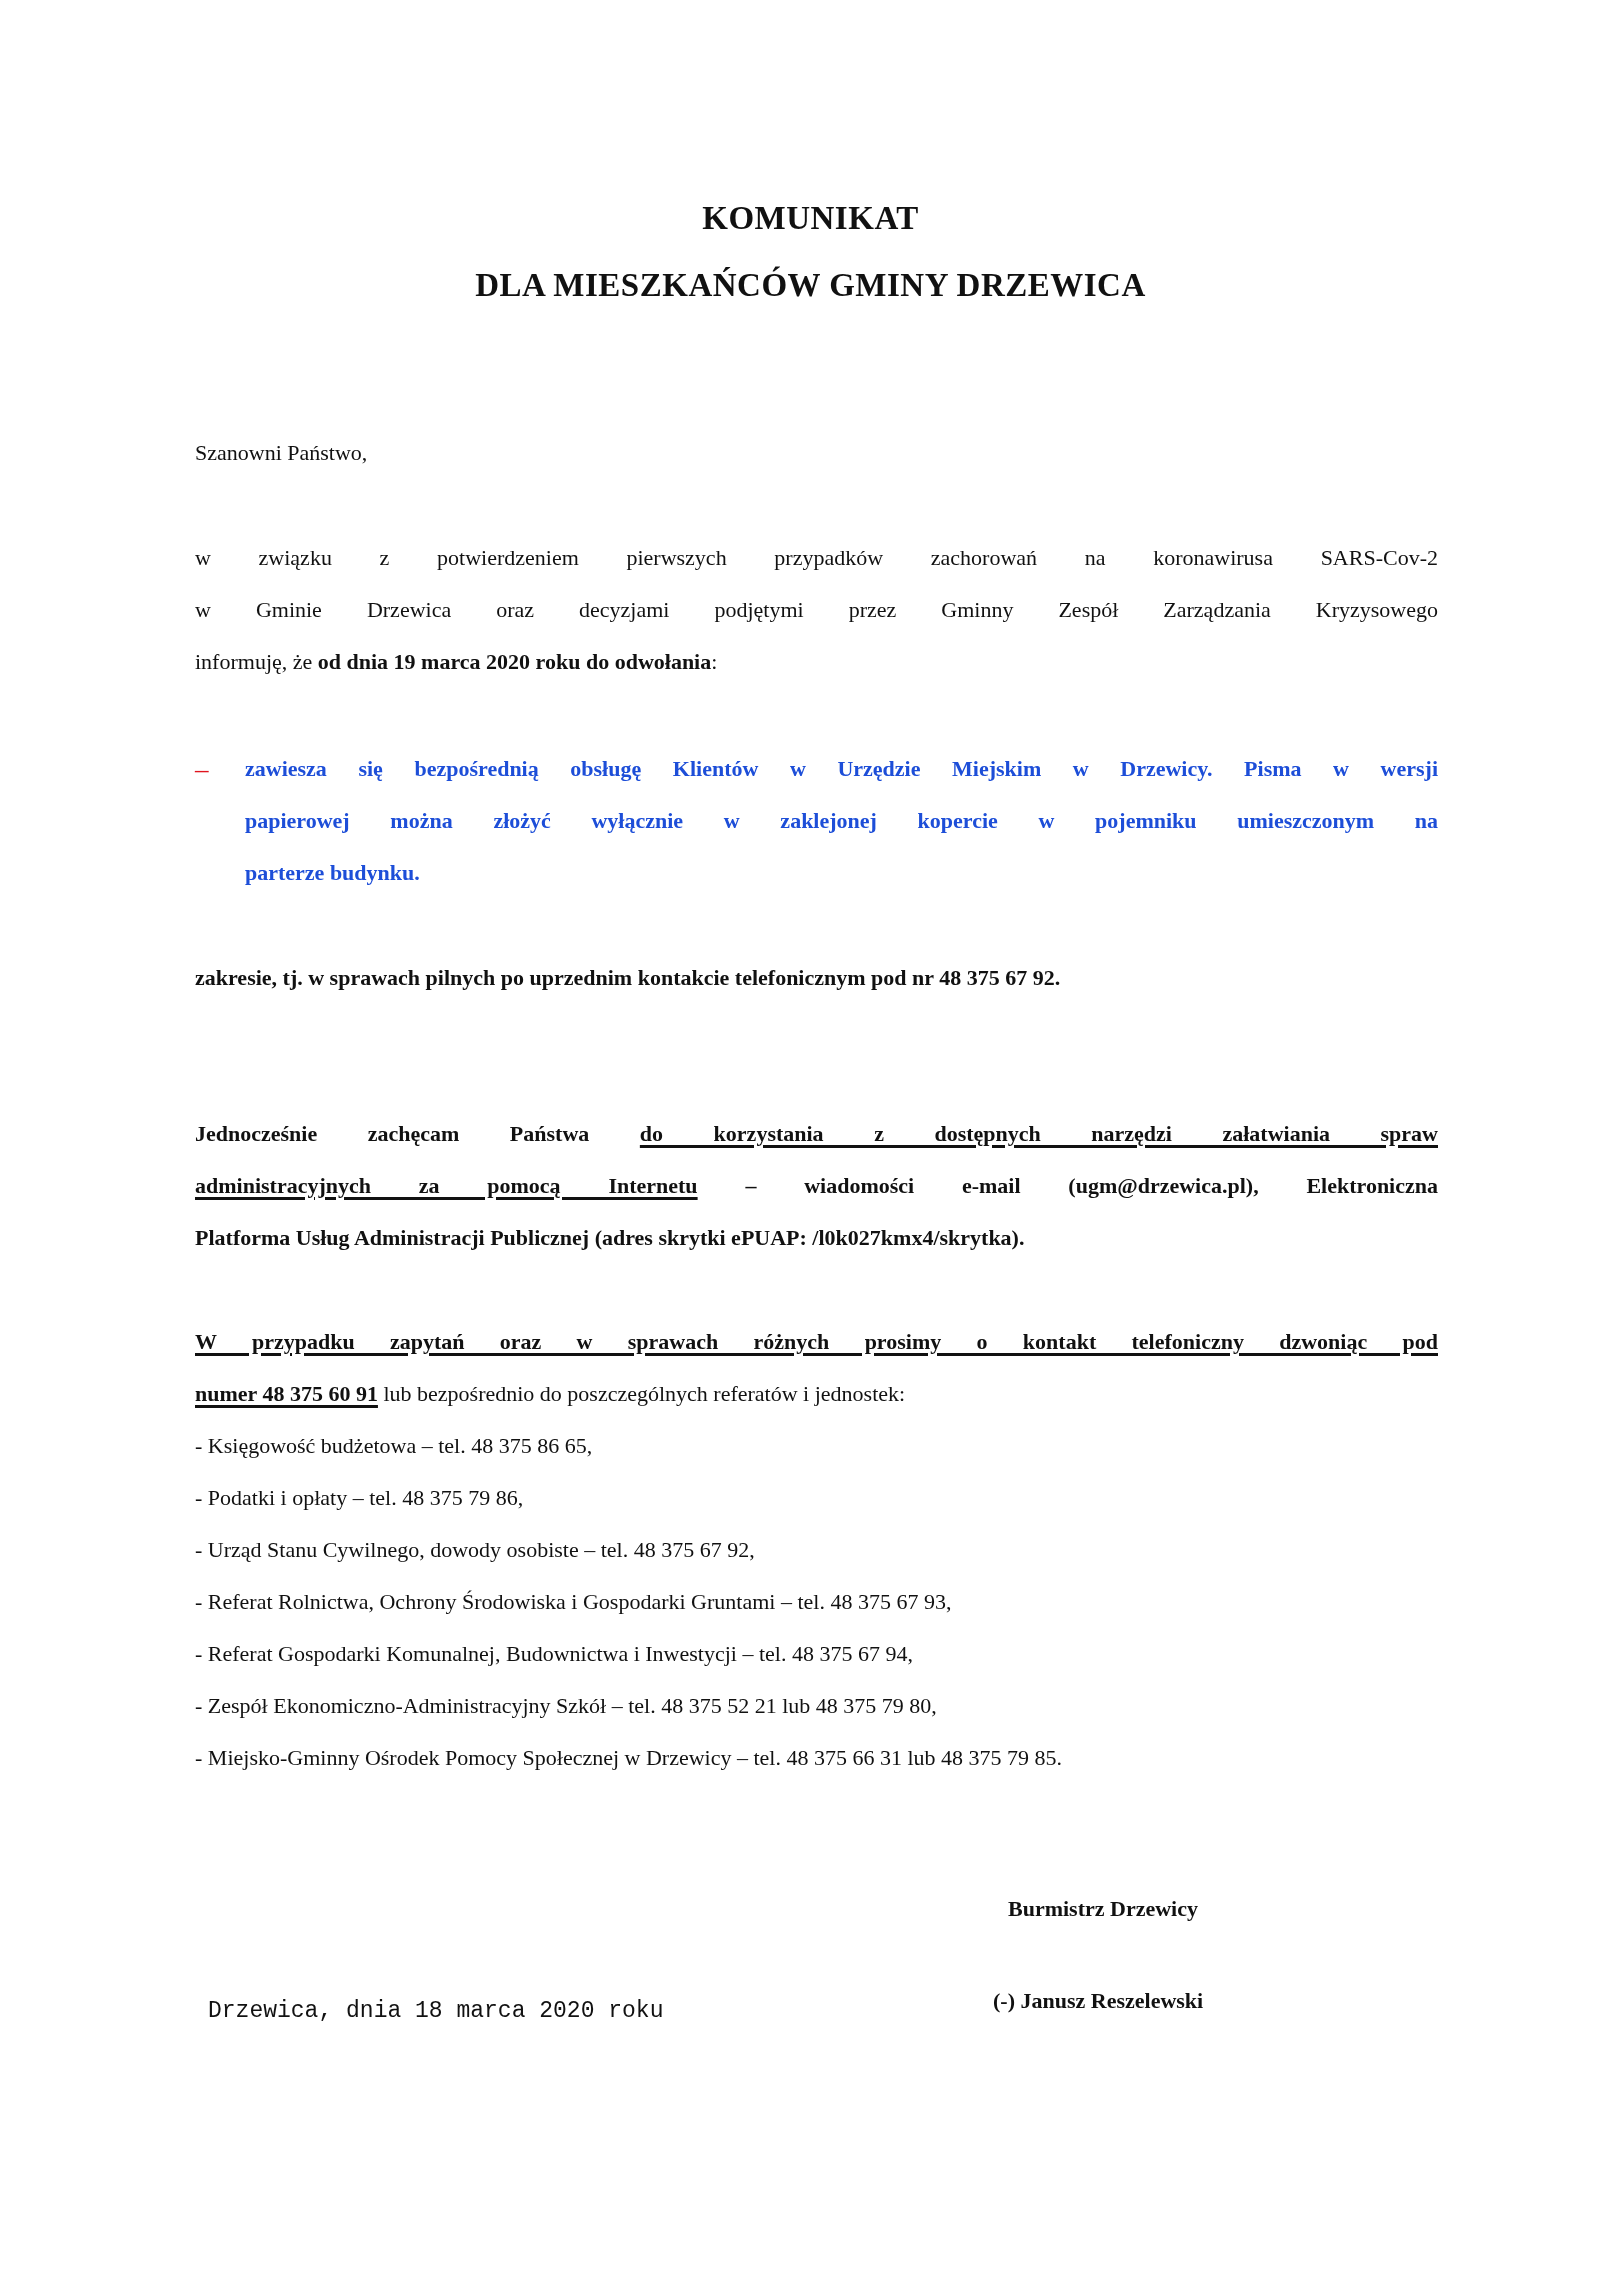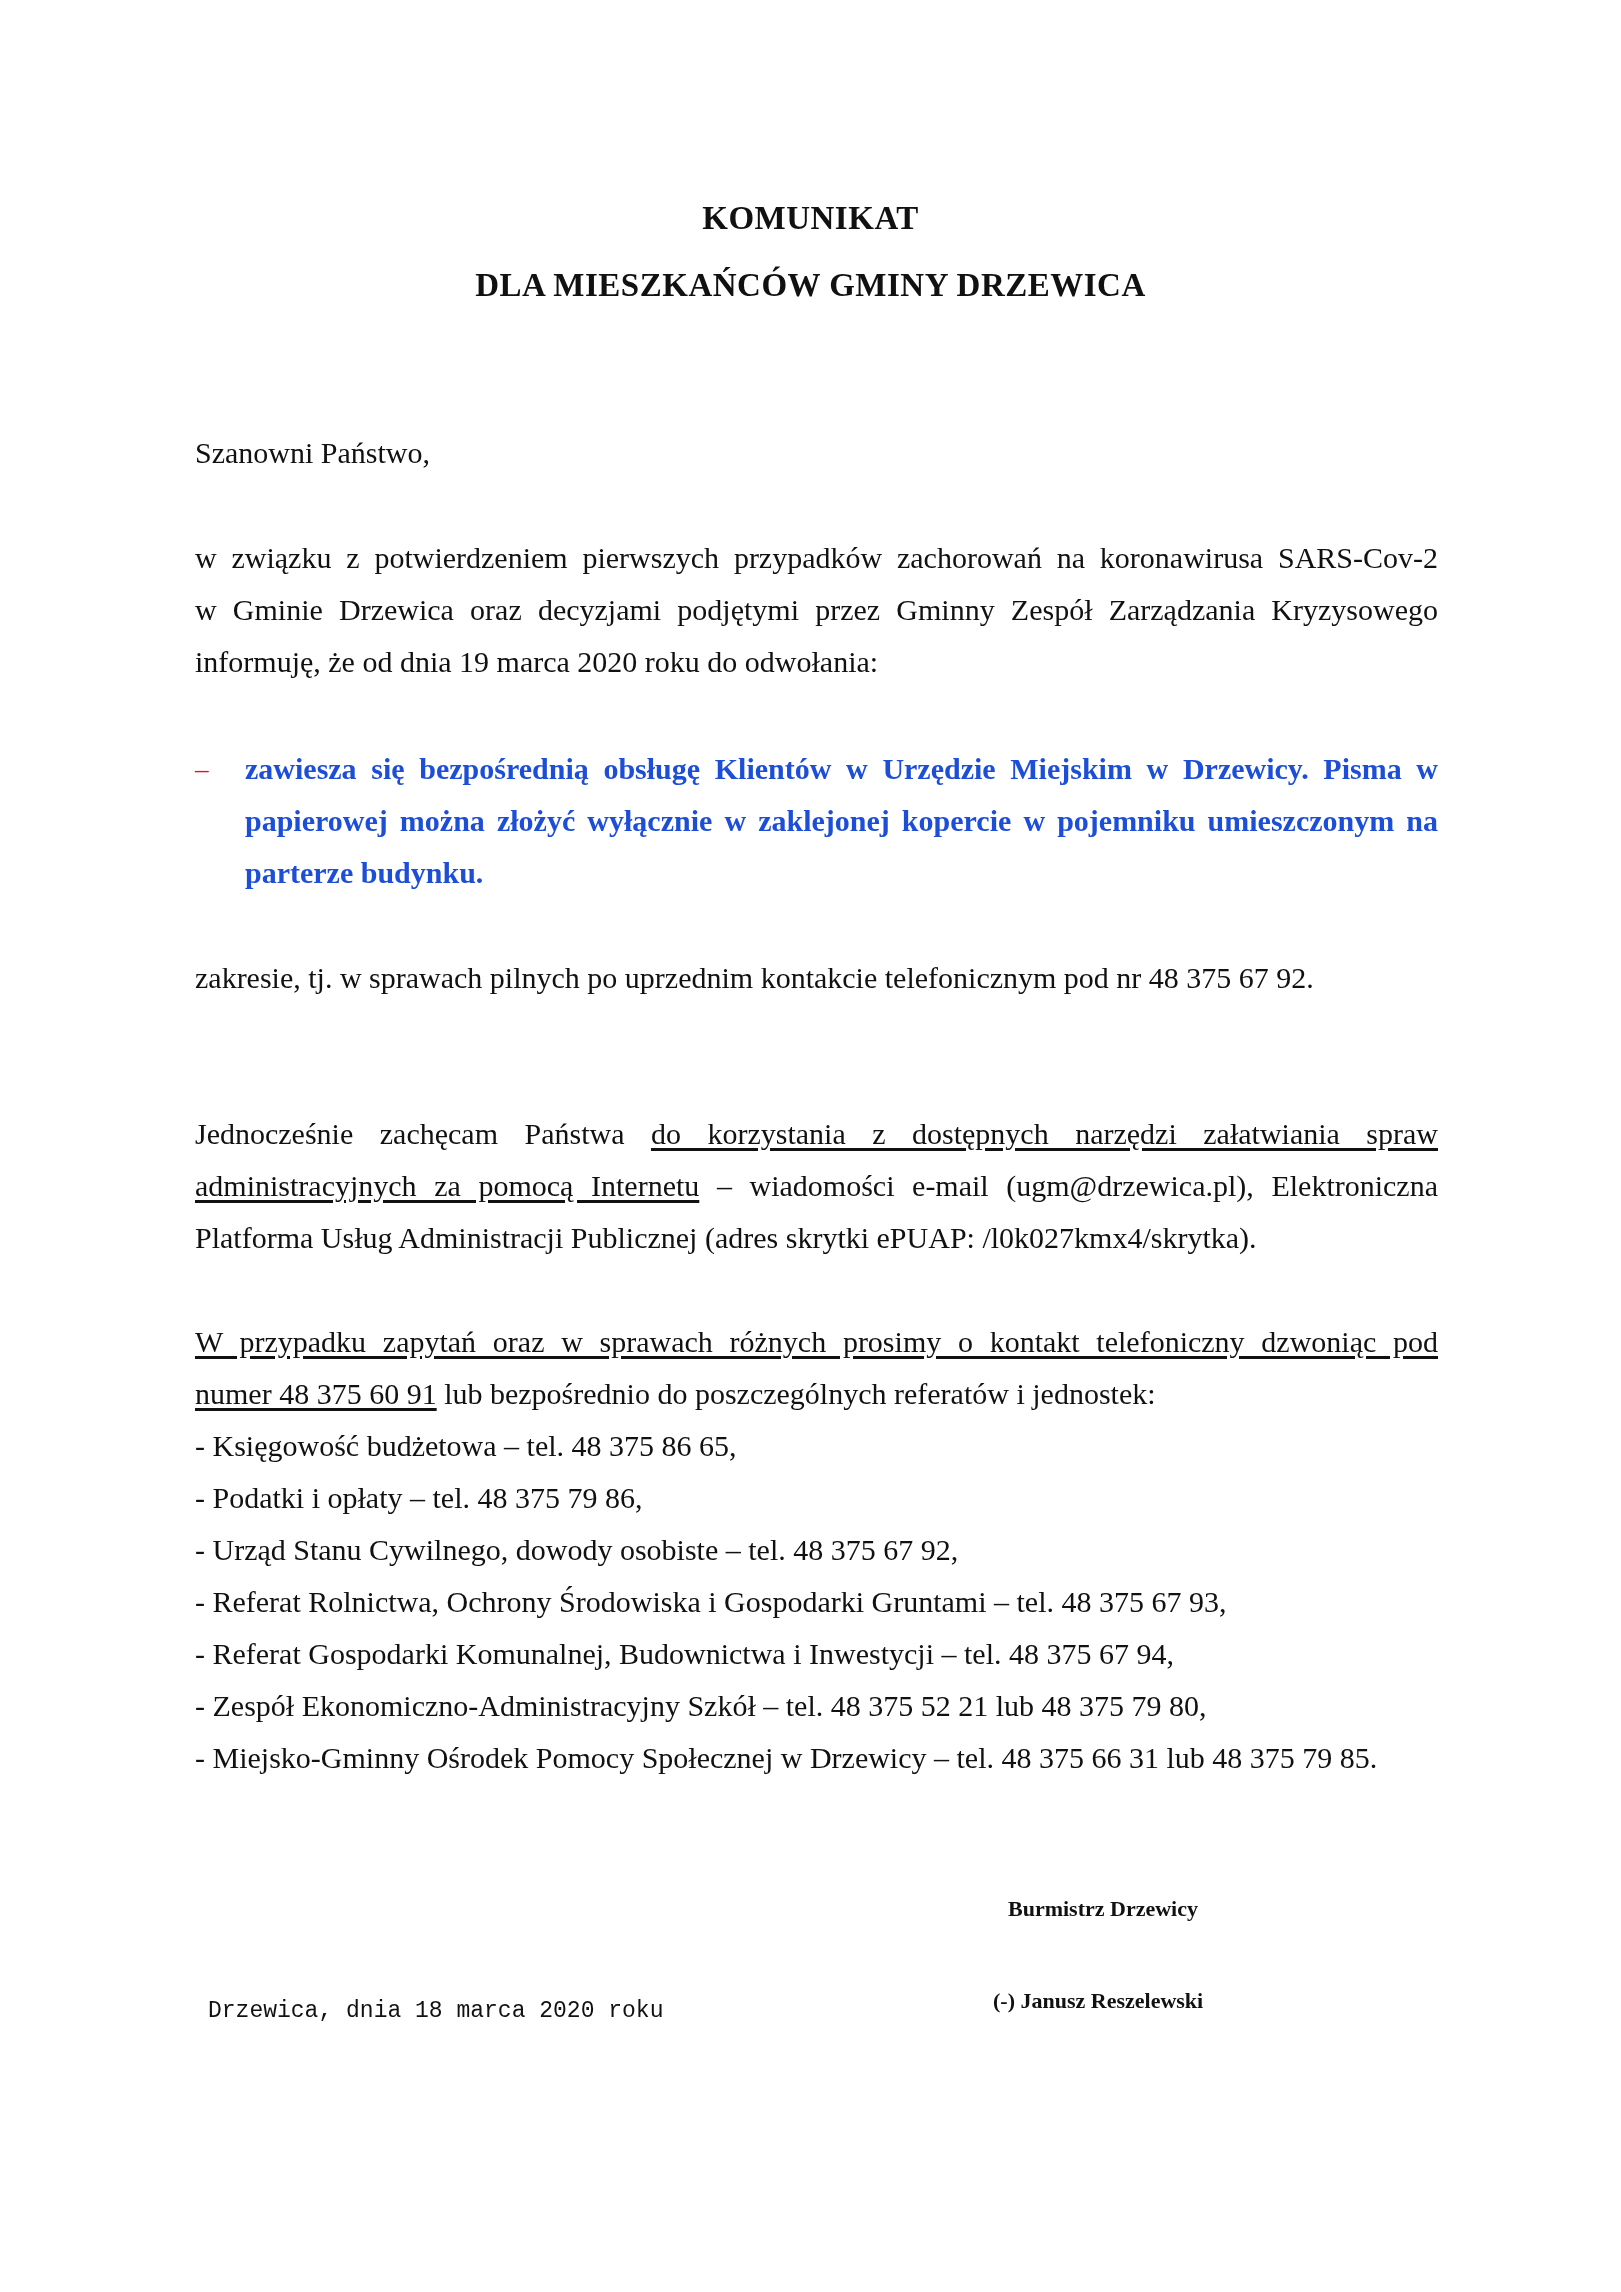--- a/index.html
+++ b/index.html
@@ -2,25 +2,25 @@
 <html><head>
 <meta charset="utf-8">
 <style>
   html, body { margin: 0; padding: 0; background: #ffffff; }
   body { width: 1621px; height: 2293px; position: relative; overflow: hidden;
          font-family: "Liberation Serif", "DejaVu Serif", serif; color: #111; }
   .page { position: absolute; left: 0; top: 6px; width: 1621px; height: 2293px; background: #fff; }
   .title { position: absolute; left: 0; width: 1621px; text-align: center; font-weight: bold; font-size: 33px; letter-spacing: 0.5px; }
   .t1 { top: 194px; }
   .t2 { top: 261px; }
-  .body { position: absolute; left: 195px; width: 1243px; font-size: 30px; line-height: 52px; }
+  .body { position: absolute; left: 195px; width: 1243px; font-size: 22px; line-height: 52px; }
   .line { display: block; white-space: nowrap; }
   .jl { display: block; text-align: justify; text-align-last: justify; white-space: normal; height: 52px; overflow: hidden; }
   .red { color: #1d4ed8; font-weight: bold; }
-  .b { font-weight: normal; }
+  .b { font-weight: bold; }
   .u { text-decoration: underline; text-decoration-thickness: 2.9px; text-underline-offset: 3.9px; }
   .bullet-dash { position: absolute; left: 195px; color: #e0141e; font-size: 27px; line-height: 52px; }
   .sig { position: absolute; font-size: 22px; font-weight: bold; }
   .date { position: absolute; font-size: 23px; font-family: Liberation Mono, monospace; }
 </style>
 </head>
 <body>
 
 <div class="page">
 

